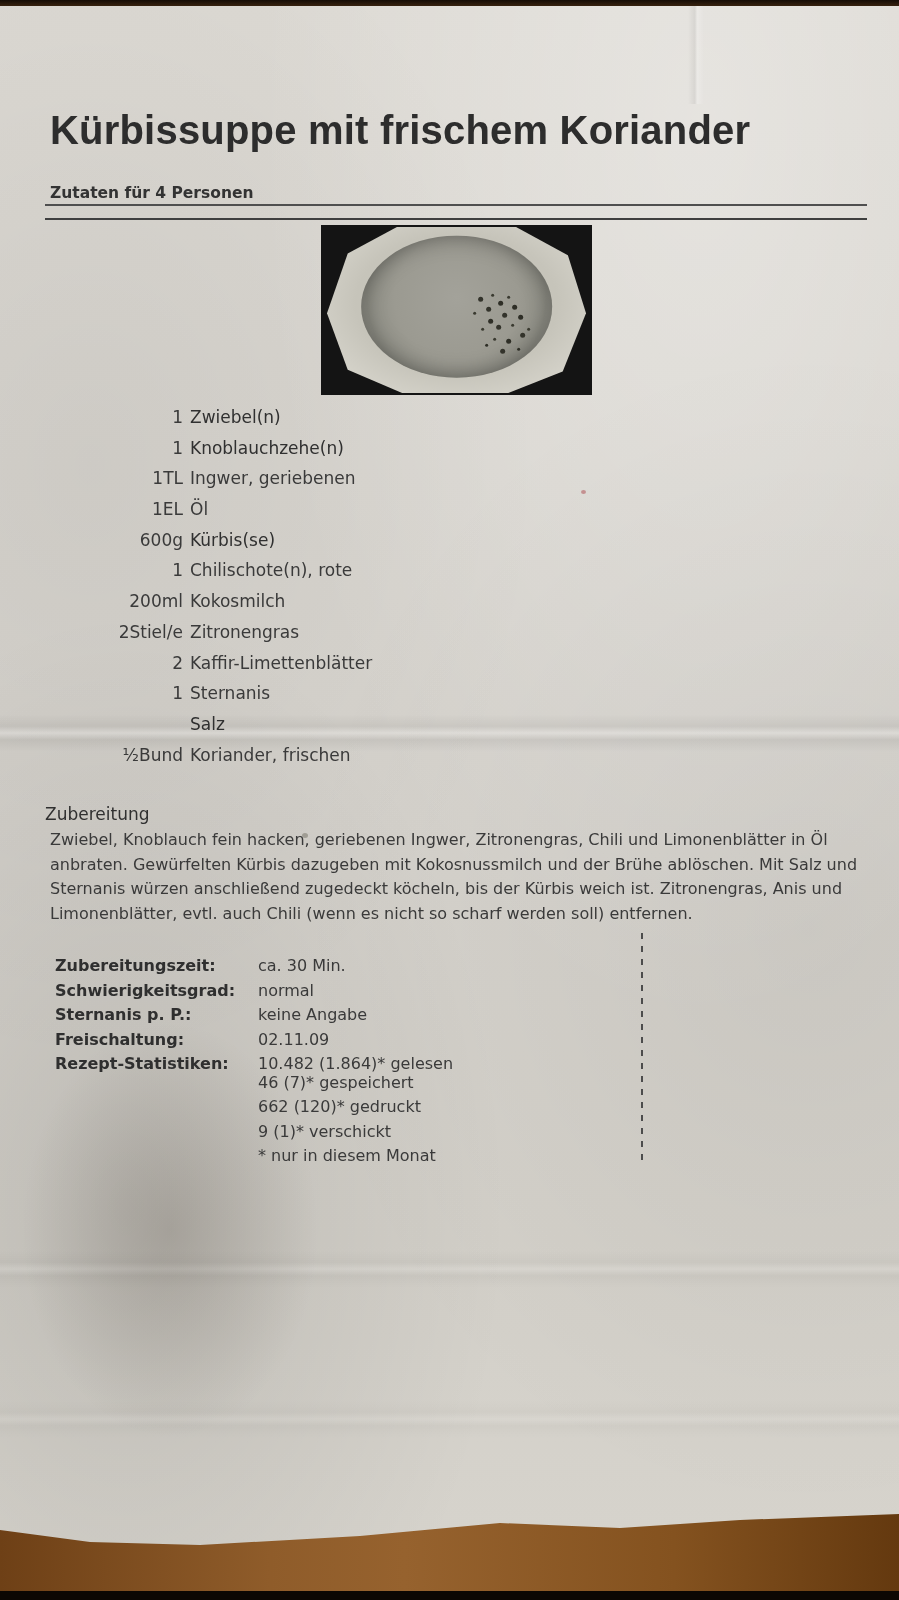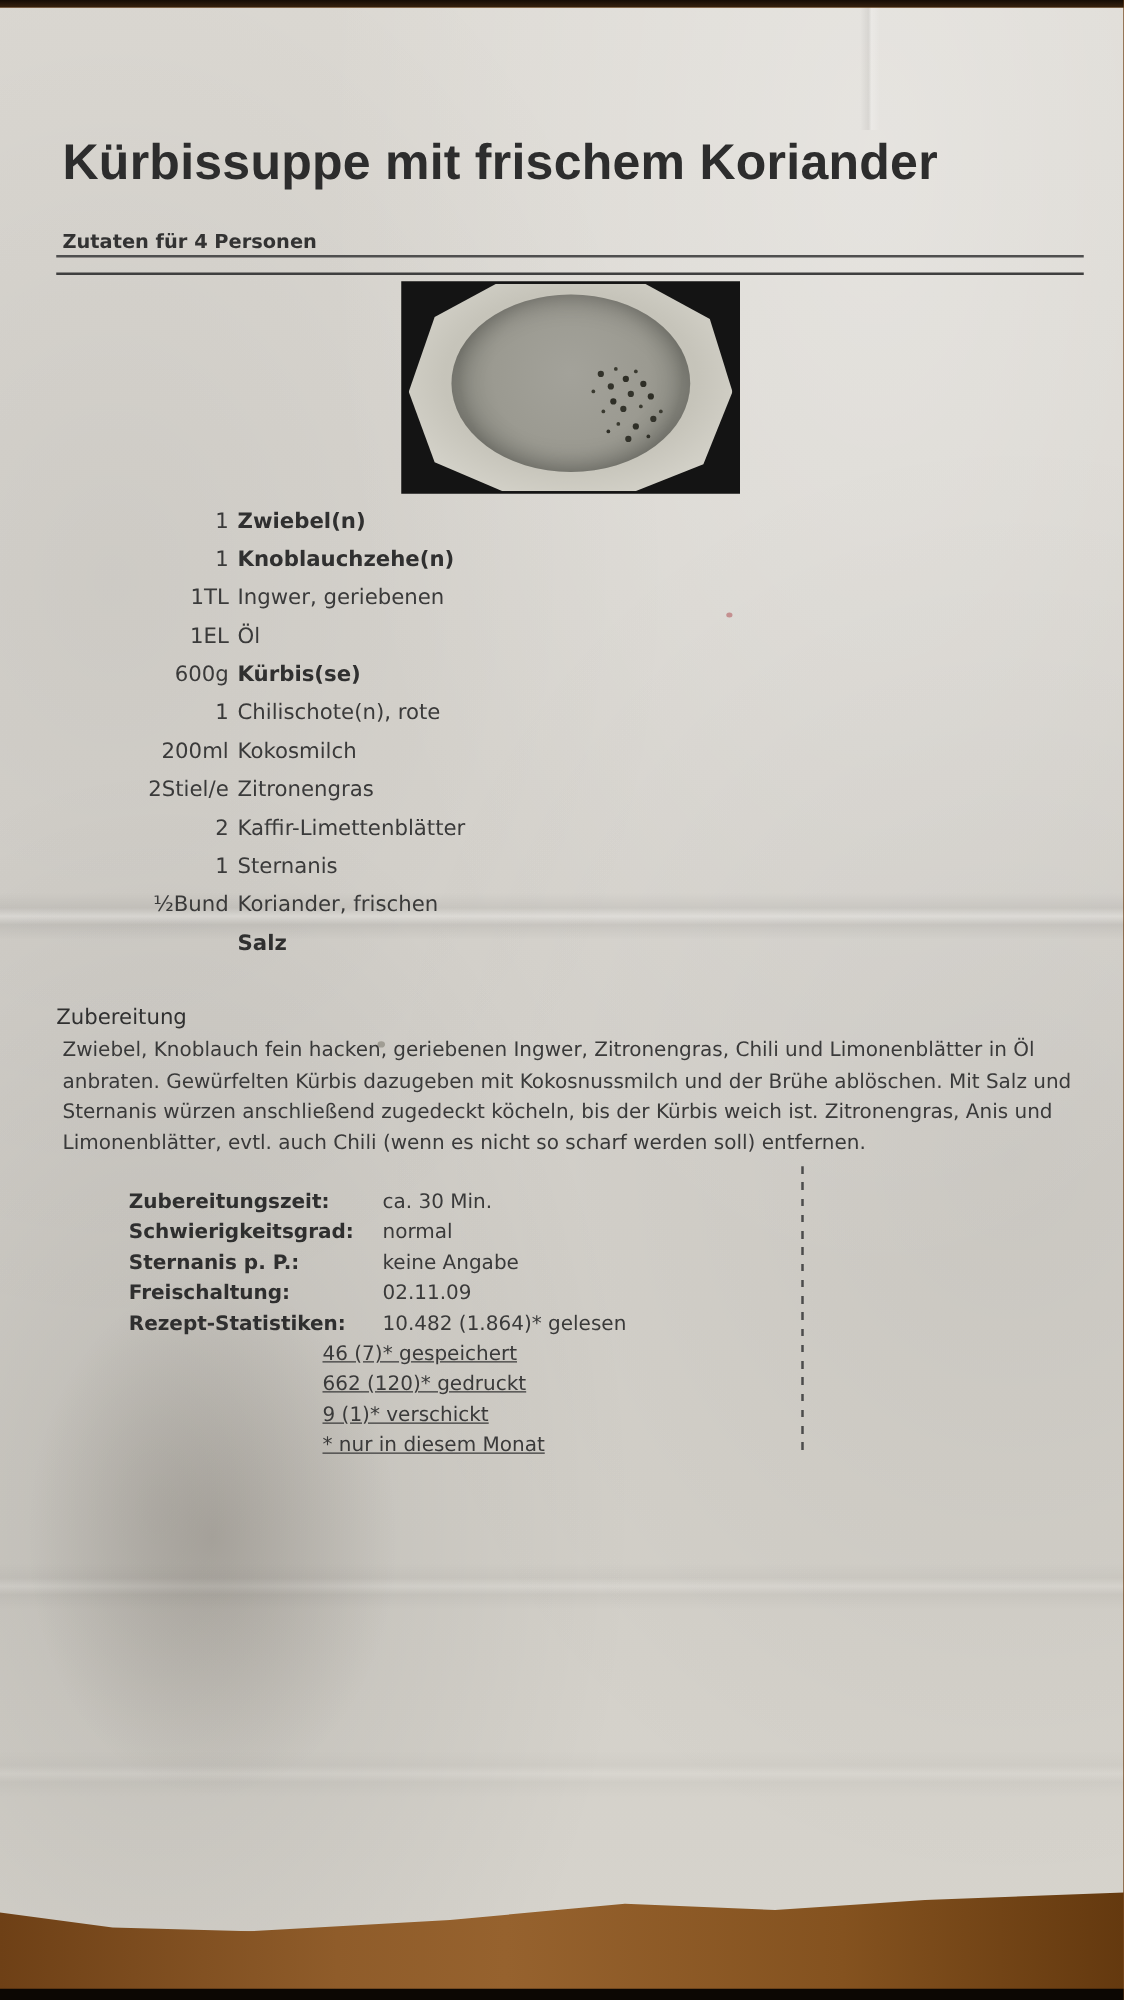--- a/index.html
+++ b/index.html
@@ -76,37 +76,37 @@
       18px 10px 0 0 #3a3a30, 26px 2px 0 1px #2e2e26, -12px 14px 0 0 #3a3a30,
       28px 20px 0 1px #33332b, 14px 26px 0 1px #2e2e26, 0px 24px 0 0 #3a3a30,
       24px 34px 0 0 #2e2e26, 8px 36px 0 1px #33332b, 34px 14px 0 0 #3a3a30,
       -20px -2px 0 0 #3a3a30, -8px 30px 0 0 #2e2e26; }
 
   
   .ingredients { position:absolute; left:38px; top:407px; width:560px; }
   .ing-row { display:flex; align-items:baseline; height:30.7px; font-size:17px; color:#3a3a3a; }
   .ing-row .amt { width:145px; text-align:right; flex:0 0 145px; }
   .ing-row .nm { margin-left:7px; }
-  .b { font-weight:bold; color:#303030;text-align:center; }
+  .b { font-weight:normal; color:#303030;text-align:center; }
 
   
   .prep-heading { position:absolute; left:45px; top:804px;
     font-size:17px; font-weight:normal; color:#303030; }
   .prep-body { position:absolute; left:50px; top:828px; width:818px;
     font-size:16px; line-height:24.6px; color:#3a3a3a; }
   .prep-final { position:absolute; left:50px; top:927px; width:818px;
     font-size:16px; line-height:24.6px; color:#3a3a3a; }
 
   
   .details { position:absolute; left:55px; top:951px; width:560px; }
-  .det-row { display:flex; align-items:flex-start; height:24.4px; font-size:16px;margin-left:48px; }
+  .det-row { display:flex; align-items:flex-end; height:24.4px; font-size:16px; }
   .det-row .lbl { flex:0 0 203px; font-weight:bold; color:#2f2f2f; }
   .det-row .val { color:#3a3a3a; }
   .stats-extra { position:absolute; left:258px; top:1073px; width:400px; }
-  .stats-extra .line { height:24.4px; font-size:16px; color:#3a3a3a;text-decoration:underline; }
+  .stats-extra .line { height:24.4px; font-size:16px; color:#3a3a3a; }
 
   .dashed-line { position:absolute; left:641px; top:933px; width:2px; height:230px;
     background:repeating-linear-gradient(180deg,#4c4c4c 0 6px,transparent 6px 13px); }
 </style>
 </head>
 <body>
 
 <div class="wood"></div>
 <div class="wood-top-strip"></div>
 
@@ -167,26 +167,26 @@
       </div>
     <div class="ing-row">
         <span class="amt">2</span>
         <span class="nm">Kaffir-Limettenblätter</span>
       </div>
     <div class="ing-row">
         <span class="amt">1</span>
         <span class="nm">Sternanis</span>
       </div>
     <div class="ing-row">
+        <span class="amt"></span>
+        <span class="nm b">Salz</span>
+      </div>
+    <div class="ing-row">
         <span class="amt">½Bund</span>
         <span class="nm">Koriander, frischen</span>
-      </div>
-    <div class="ing-row">
-        <span class="amt"></span>
-        <span class="nm b">Salz</span>
       </div>
   </div>
 
   <div class="prep-heading">Zubereitung</div>
   <div class="prep-body">Zwiebel, Knoblauch fein hacken, geriebenen Ingwer, Zitronengras, Chili und Limonenblätter in Öl anbraten. Gewürfelten Kürbis dazugeben mit Kokosnussmilch und der Brühe ablöschen. Mit Salz und Sternanis würzen anschließend zugedeckt köcheln, bis der Kürbis weich ist. Zitronengras, Anis und Limonenblätter, evtl. auch Chili (wenn es nicht so scharf werden soll) entfernen.</div>
 
   <div class="details">
     <div class="det-row">
         <span class="lbl">Zubereitungszeit:</span>
         <span class="val">ca. 30 Min.</span>

